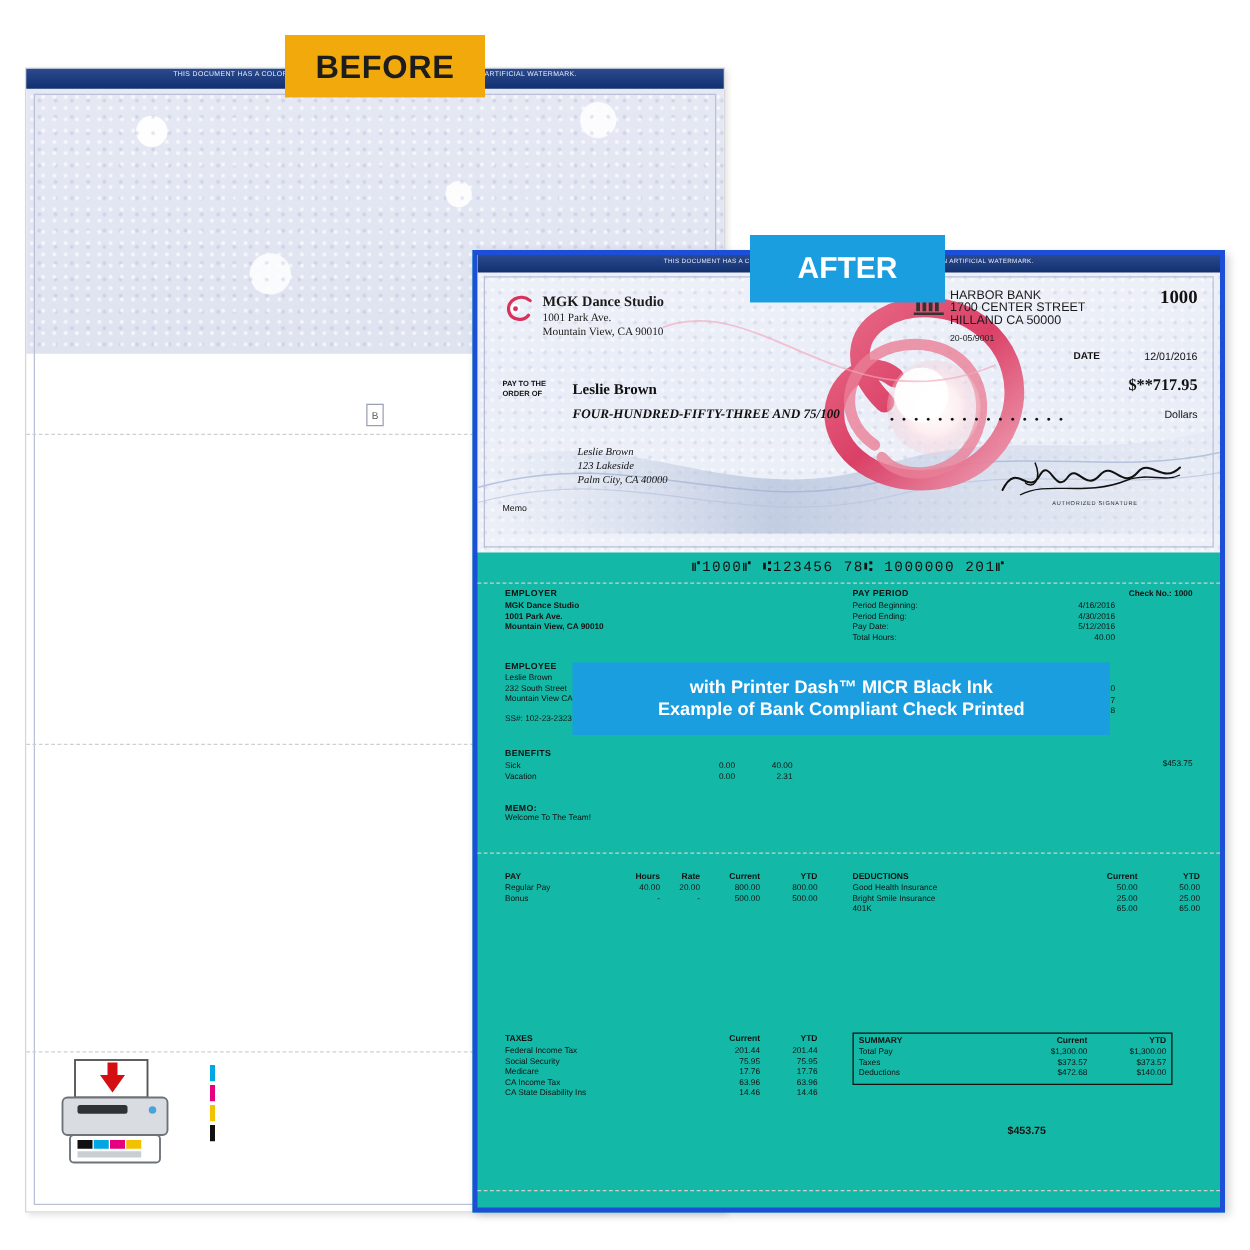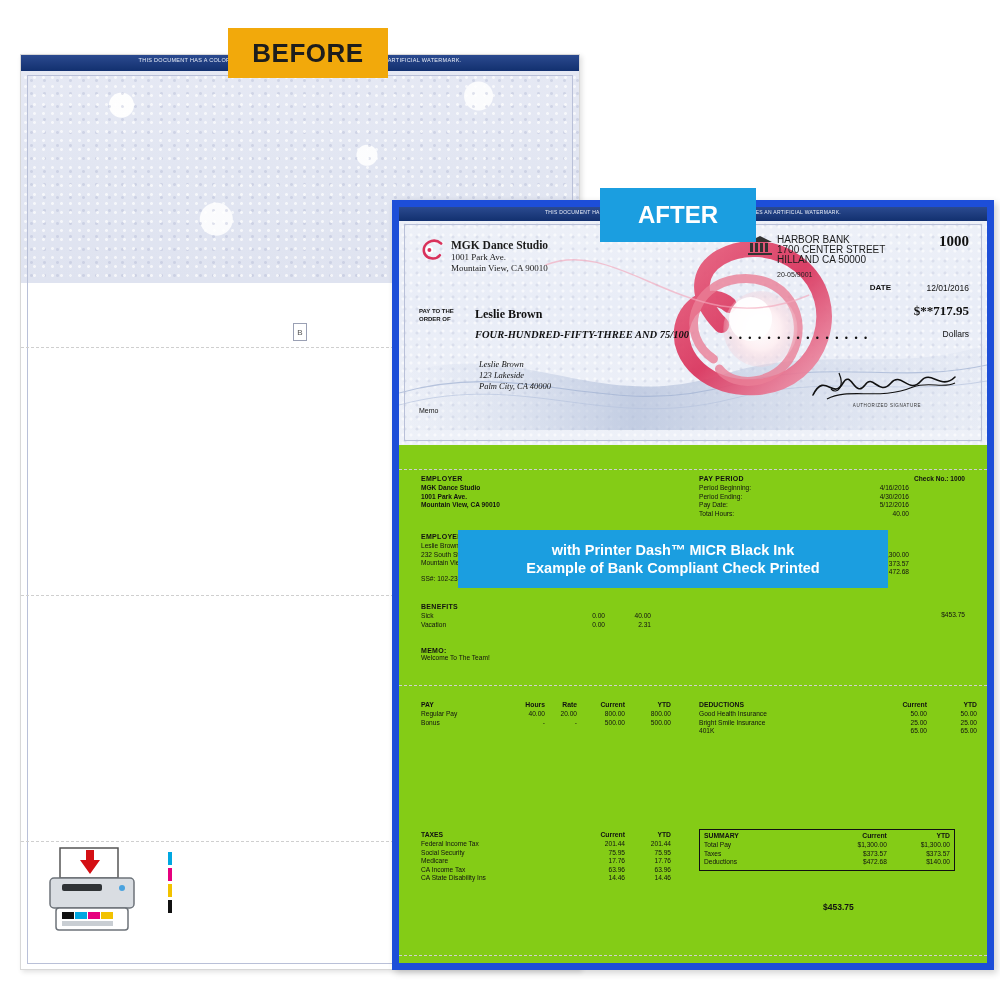--- a/index.html
+++ b/index.html
@@ -57,22 +57,22 @@
   
   .badge-before {
     position:absolute; left:228px; top:28px; width:160px; height:50px;
     background:#f2a90b; color:#1d1d1d; font-weight:bold; font-size:26px;
     display:flex; align-items:center; justify-content:center;
     letter-spacing:.5px; z-index:40;
   }
 
   
   .sheet-after {
-    position:absolute; left:392px; top:200px; width:602px; height:770px;
-    background:#84cc16; border:7px solid #1d4ed8;
+    position:absolute; left:378px; top:200px; width:602px; height:770px;
+    background:#14b8a6; border:4px solid #1d4ed8;
     box-shadow:3px 3px 7px rgba(0,0,0,0.18);
     z-index:20;
   }
 
   
   .a-chk {
     position:absolute; left:0; top:0; width:100%; height:238px;
     overflow:hidden;
     background:
       linear-gradient(180deg,#eef1f8 0%,#e9edf7 40%,#eef1f8 100%);
@@ -289,20 +289,21 @@
     <svg class="signature" width="150" height="42" viewBox="0 0 150 42">
       <path d="M4,30 C16,6 24,36 34,18 C42,4 46,34 56,20 C64,8 70,32 82,18 C92,6 100,30 112,16 C122,4 132,26 146,12" fill="none" stroke="#111" stroke-width="1.6" stroke-linecap="round"></path>
       <path d="M18,34 C40,22 70,36 104,22 C120,16 134,24 146,18" fill="none" stroke="#111" stroke-width="1.1"></path>
       <path d="M30,8 C36,22 28,30 22,24" fill="none" stroke="#111" stroke-width="1.2"></path>
     </svg>
     <div class="a-sigline">
       <div class="lbl">AUTHORIZED SIGNATURE</div>
     </div>
   </div>
 
+  <div class="a-micr">⑈1000⑈ ⑆123456 78⑆ 1000000 201⑈</div>
 
   <div class="stub-hr" style="top:262px;"></div>
 
   <div class="stub" style="top:268px; height:200px;">
 
     <div style="position:absolute; left:22px; top:0;">
       <div class="lbl-head">EMPLOYER</div>
       <div class="s-text s-bold" style="margin-top:2px;">MGK Dance Studio</div>
       <div class="s-text s-bold">1001 Park Ave.</div>
       <div class="s-text s-bold">Mountain View, CA 90010</div>

